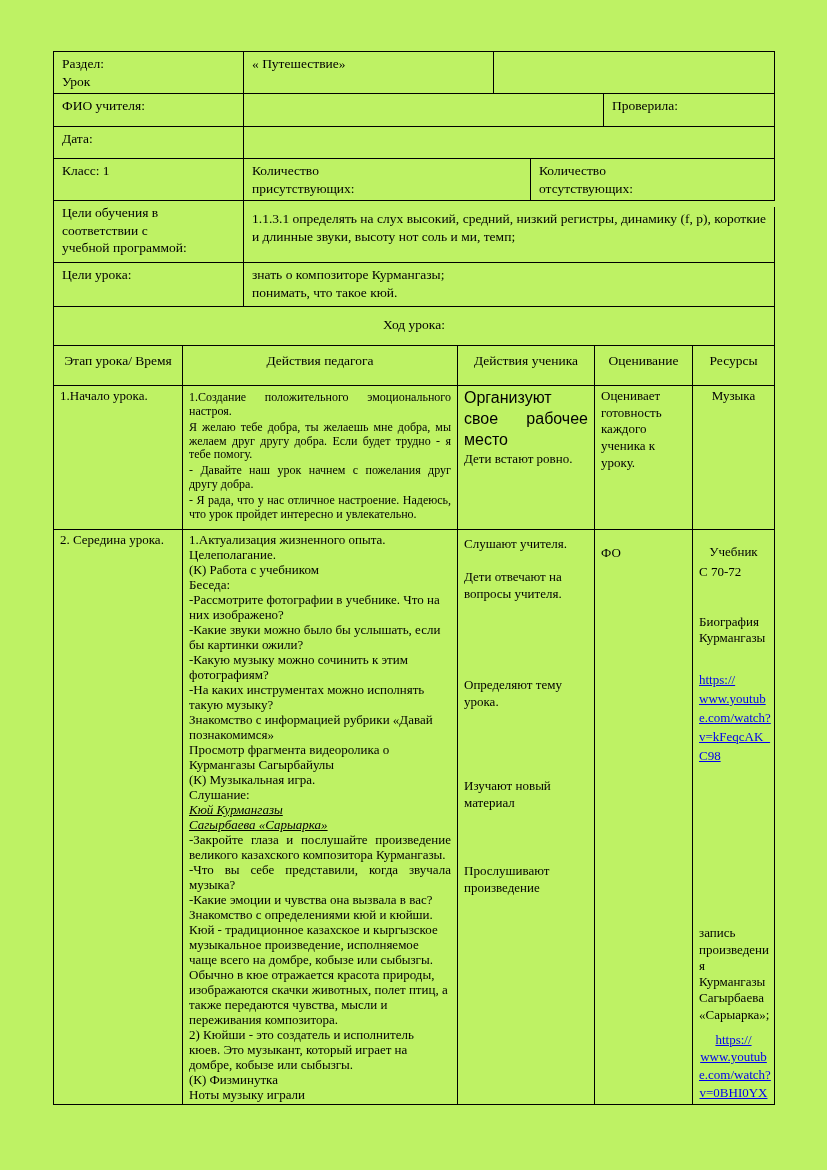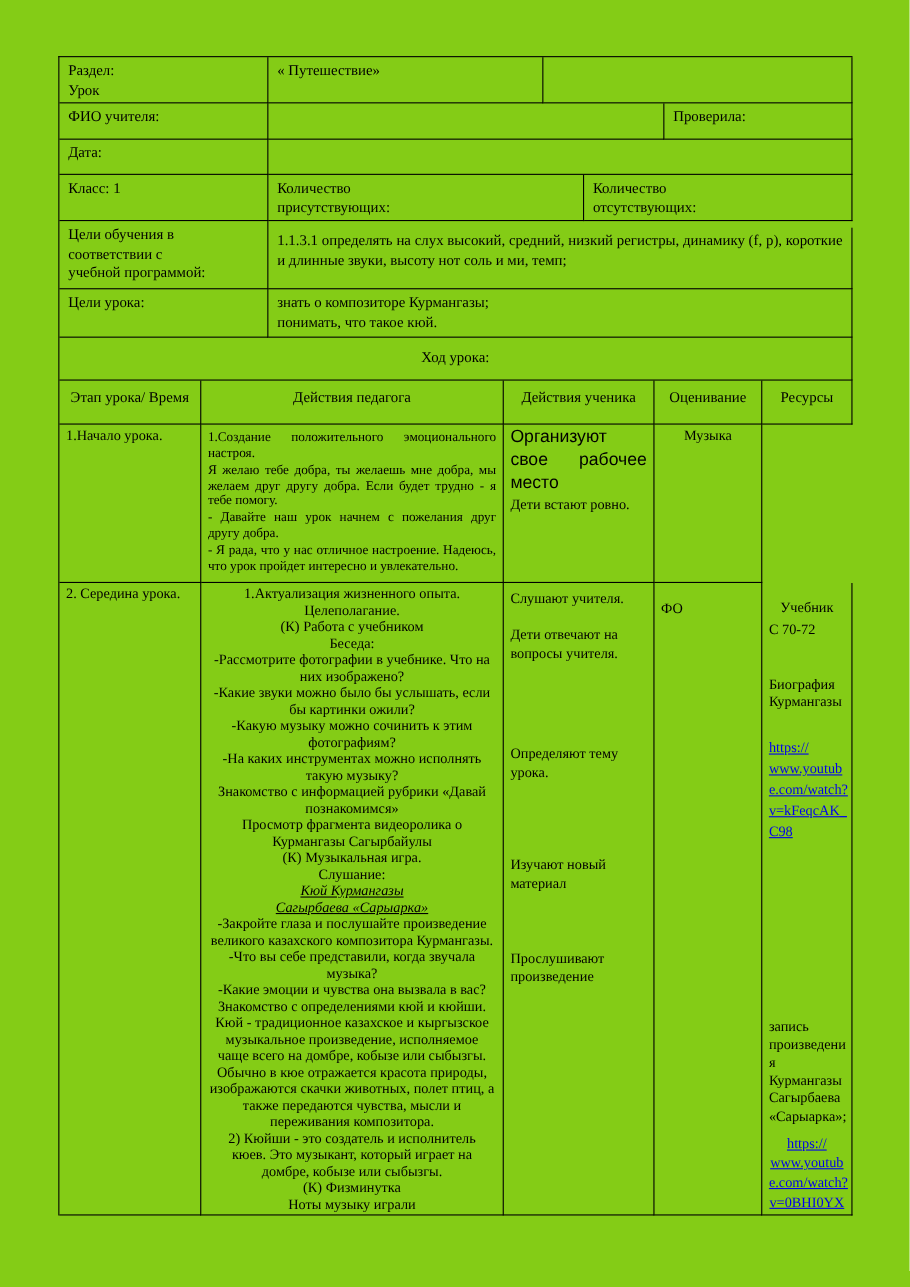--- a/index.html
+++ b/index.html
@@ -1,16 +1,16 @@
 <!DOCTYPE html>
 <html><head>
 <meta charset="utf-8">
 <style>
   html,body{margin:0;padding:0;background:#fff;}
-  .page{position:relative;width:827px;height:1170px;background:#84cc16;overflow:hidden;
+  .page{position:relative;width:827px;height:1170px;background:#bef264;overflow:hidden;
         font-family:"Liberation Serif", serif;color:#000;}
   .tbl{position:absolute;left:53px;top:51px;width:722px;
        border-top:1px solid #000;border-left:1px solid #000;box-sizing:border-box;}
   .row{display:grid;}
   .cell{border-right:1px solid #000;border-bottom:1px solid #000;box-sizing:border-box;
         overflow:hidden;}
   
   .tc{padding:3px 8px;font-size:13.5px;line-height:1.3;}
   .pre{white-space:pre-line;}
   .r1{grid-template-columns:190px 250px 1fr;} .r1 .cell{min-height:33px;}
@@ -30,21 +30,21 @@
   .head .cell{min-height:40px;padding-top:7px;font-size:13.5px;text-align:center;}
   .body{grid-template-columns:129px 275px 137px 98px 1fr;}
   .b1 .cell{min-height:144px;}
   .b2 .cell{min-height:574px;}
   .mc{padding:2px 6px;font-size:13px;line-height:1.16;}
   .mc p{margin:0;white-space:pre-line;font-family:Liberation Serif, serif;}
   .sans{font-family:"Liberation Sans", sans-serif;font-size:12px;line-height:1.12;text-align:justify;}
   .sans p{margin:3px 0;white-space:normal;}
   .stu p{line-height:1.3;}
   .stu .p-sans{font-family:"Liberation Sans", sans-serif;font-size:16px;text-align:justify;}
-  .mid p{line-height:1.155;text-align:center;}
+  .mid p{line-height:1.155;}
   .iu{font-style:italic;text-decoration:underline;}
   .ass{line-height:1.28;}
   .ass .fo{margin-top:13px;}
   .res{line-height:1.25;}
   .res > div{white-space:pre-line;}
   .res .r-textbook{margin-top:12px;text-align:center;}
   .res .r-pages{margin-top:4px;}
   .res .r-bio{margin-top:33px;}
   .res .r-rec{margin-top:160px;}
   .link{color:#0000ee;text-decoration:underline;display:block;cursor:pointer;}
@@ -118,20 +118,23 @@
       <div class="cell mc">1.Начало урока.</div>
       <div class="cell mc sans">
         <p>1.Создание положительного эмоционального настроя.</p>
         <p>Я желаю тебе добра, ты желаешь мне добра, мы желаем друг другу добра. Если будет трудно - я тебе помогу.</p>
         <p>- Давайте наш урок начнем с пожелания друг другу добра.</p>
         <p>- Я рада, что у нас отличное настроение. Надеюсь, что урок пройдет интересно и увлекательно.</p>
       </div>
       <div class="cell mc stu stu-begin">
         <p class="p-sans">Организуют свое рабочее место</p>
         <p class="p2">Дети встают ровно.</p>
+      </div>
+      <div class="cell mc ass">
+        <p>Оценивает готовность каждого ученика к уроку.</p>
       </div>
       <div class="cell mc center">
         <p>Музыка</p>
       </div>
     </div>
 
     <div class="row body b2">
       <div class="cell mc">2. Середина урока.</div>
       <div class="cell mc mid">
         <p>1.Актуализация жизненного опыта.</p>

